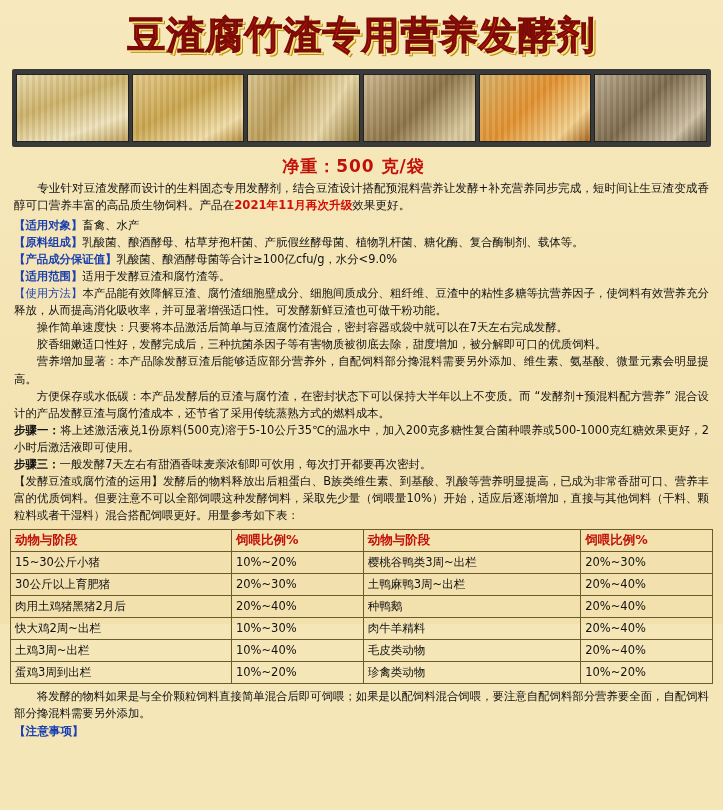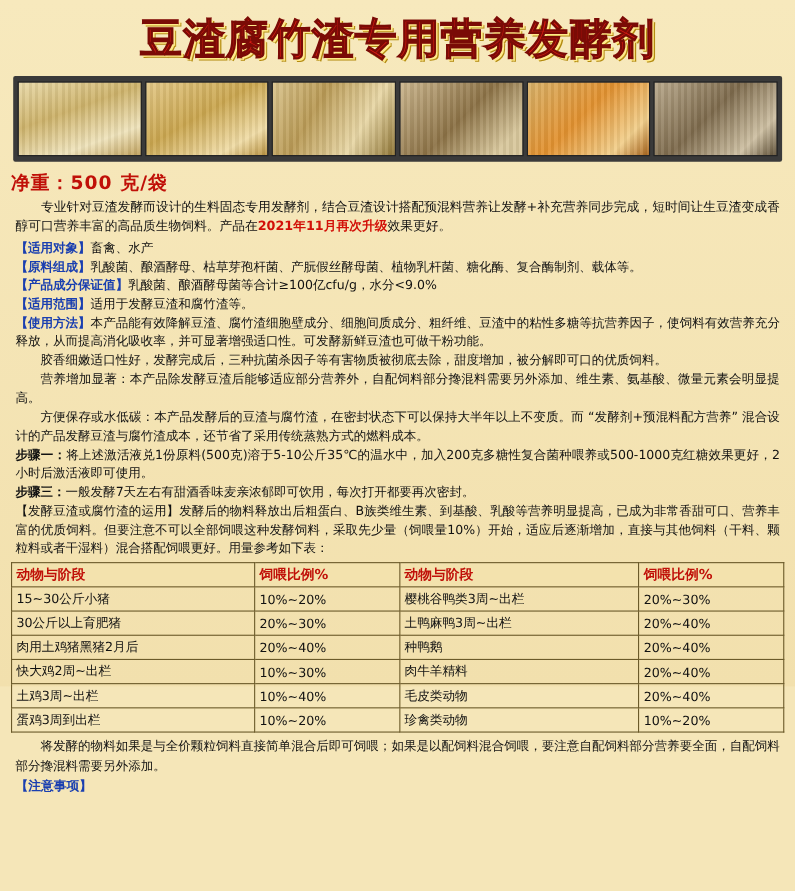--- a/index.html
+++ b/index.html
@@ -53,21 +53,21 @@
   .f3{background:linear-gradient(120deg,#d9c38c,#b99a55 35%,#e8d7a6 70%,#8e7434);}
   .f4{background:linear-gradient(135deg,#cbb68e,#8c7246 50%,#d8c79c 85%);}
   .f5{background:linear-gradient(135deg,#d8b26a,#e2912f 45%,#f2cf8c 80%,#a8641c);}
   .f6{background:linear-gradient(135deg,#b9a98c,#7d6a4c 45%,#cdbfa2 80%,#5e4f36);}
   .frame::after{
     content:"";position:absolute;inset:0;
     background:repeating-linear-gradient(90deg,rgba(255,255,255,.07) 0 3px,rgba(0,0,0,.05) 3px 6px);
   }
   
   .netweight{
-    text-align:left;
+    text-align:center;
     padding:6px 16px 2px 0;
     font-size:17px;
     font-weight:bold;
     color:#c01008;
     letter-spacing:1px;
   }
   
   .intro{
     font-size:11.6px;
     line-height:1.45;
@@ -152,23 +152,24 @@
     </span>
     <span class="line">
       <span class="lbl">【产品成分保证值】</span><span>乳酸菌、酿酒酵母菌等合计≥100亿cfu/g，水分&lt;9.0%</span>
     </span>
     <span class="line">
       <span class="lbl">【适用范围】</span><span>适用于发酵豆渣和腐竹渣等。</span>
     </span>
   </div>
 
   <div class="para">
-    <span class="lbl" style="color:#1a3fb0;font-weight:bold">【使用方法】</span><span>本产品能有效降解豆渣、腐竹渣细胞壁成分、细胞间质成分、粗纤维、豆渣中的粘性多糖等抗营养因子，使饲料有效营养充分释放，从而提高消化吸收率，并可显著增强适口性。可发酵新鲜豆渣也可做干粉功能。</span>
-  </div>
-
+    <span class="lbl" style="color:#1a3fb0;font-weight:normal">【使用方法】</span><span>本产品能有效降解豆渣、腐竹渣细胞壁成分、细胞间质成分、粗纤维、豆渣中的粘性多糖等抗营养因子，使饲料有效营养充分释放，从而提高消化吸收率，并可显著增强适口性。可发酵新鲜豆渣也可做干粉功能。</span>
+  </div>
+
+  <div class="para indent">操作简单速度快：只要将本品激活后简单与豆渣腐竹渣混合，密封容器或袋中就可以在7天左右完成发酵。</div>
   <div class="para indent">胶香细嫩适口性好，发酵完成后，三种抗菌杀因子等有害物质被彻底去除，甜度增加，被分解即可口的优质饲料。</div>
   <div class="para indent">营养增加显著：本产品除发酵豆渣后能够适应部分营养外，自配饲料部分搀混料需要另外添加、维生素、氨基酸、微量元素会明显提高。</div>
   <div class="para indent">方便保存或水低碳：本产品发酵后的豆渣与腐竹渣，在密封状态下可以保持大半年以上不变质。而 “发酵剂+预混料配方营养” 混合设计的产品发酵豆渣与腐竹渣成本，还节省了采用传统蒸熟方式的燃料成本。</div>
 
   <div class="para">
     <span class="bold">步骤一：</span><span>将上述激活液兑1份原料(500克)溶于5-10公斤35℃的温水中，加入200克多糖性复合菌种喂养或500-1000克红糖效果更好，2小时后激活液即可使用。</span>
   </div>
   <div class="para">
     <span class="bold">步骤三：</span><span>一般发酵7天左右有甜酒香味麦亲浓郁即可饮用，每次打开都要再次密封。</span>
   </div>

